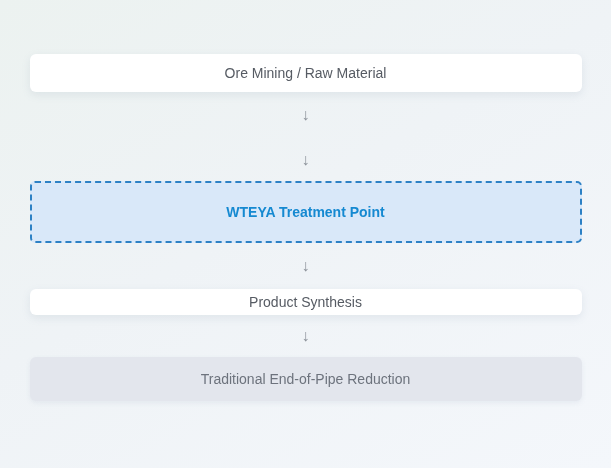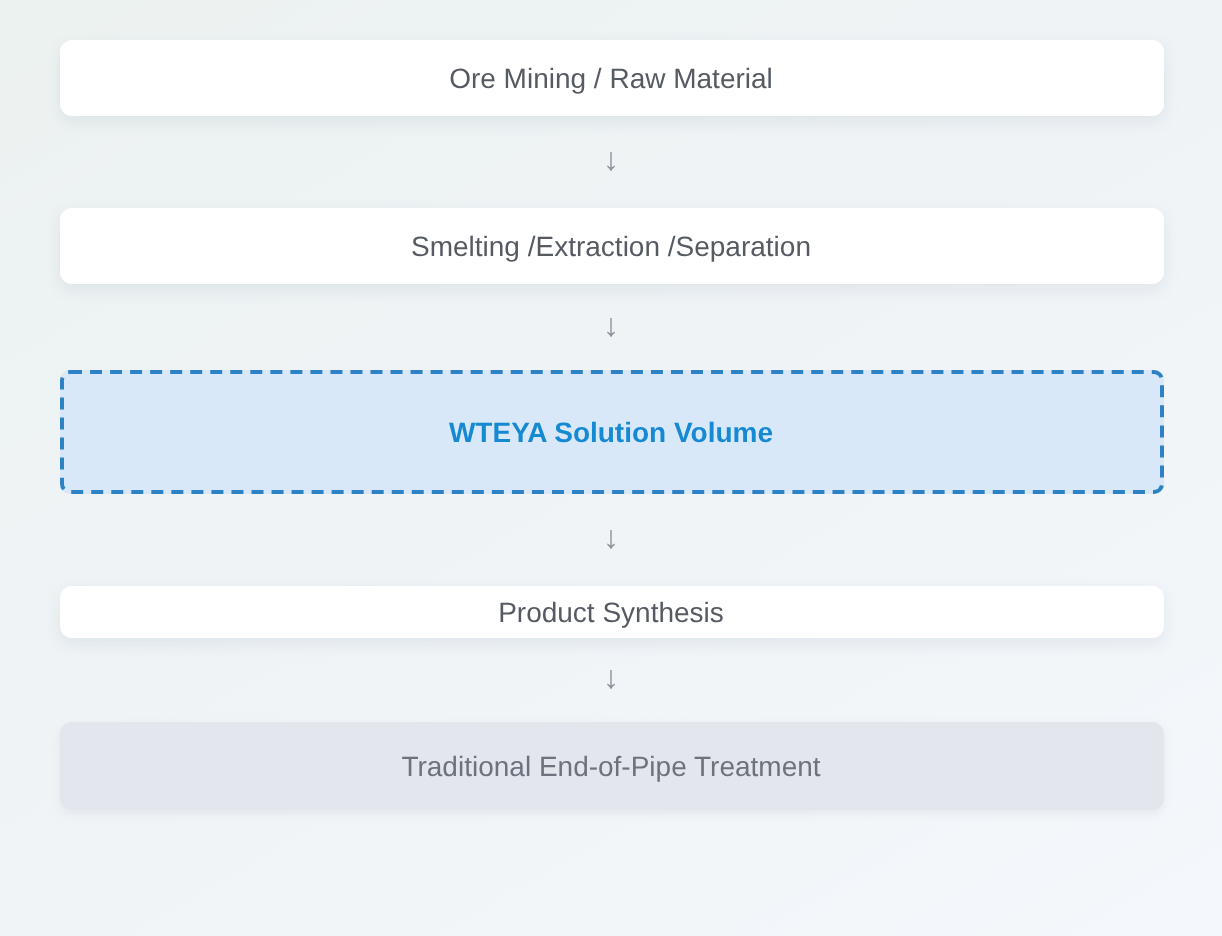--- a/index.html
+++ b/index.html
@@ -9,21 +9,21 @@
     --box-text:#565b63;
     --muted-text:#6d737d;
     --arrow-gray:#8d939b;
     --gray-fill:#e3e6ed;
   }
   *{margin:0;padding:0;box-sizing:border-box;}
   html,body{font-family:"Liberation Sans","DejaVu Sans",sans-serif;}
   .canvas{
     width:611px;height:468px;
     background:linear-gradient(150deg,#ecf2f0 0%,#eff3f6 45%,#f4f7fb 100%);
-    padding-top:20px;
+    padding-top:54px;
     display:flex;flex-direction:column;align-items:center;
     overflow:hidden;
   }
   .box{
     width:552px;
     display:flex;flex-direction:column;align-items:center;justify-content:center;
     text-align:center;
     border-radius:6px;
     font-size:14px;
   }
@@ -66,41 +66,38 @@
 <div class="canvas">
 
   <div class="box white">
     <span>Ore Mining / Raw Material</span>
   </div>
 
   <div class="arrow a1">
     <span>↓</span>
   </div>
 
-  <div class="box white">
-    <span>Smelting /Extraction /Separation</span>
-  </div>
 
   <div class="arrow a2">
     <span>↓</span>
   </div>
 
   <div class="box highlight">
-    <span>WTEYA Solution Volume</span>
+    <span>WTEYA Treatment Point</span>
   </div>
 
   <div class="arrow a3">
     <span>↓</span>
   </div>
 
   <div class="box white tall">
     <span>Product Synthesis</span>
   </div>
 
   <div class="arrow a4">
     <span>↓</span>
   </div>
 
   <div class="box gray">
-    <span>Traditional End-of-Pipe Treatment</span>
+    <span>Traditional End-of-Pipe Reduction</span>
   </div>
 
 </div>
 
 </body></html>

